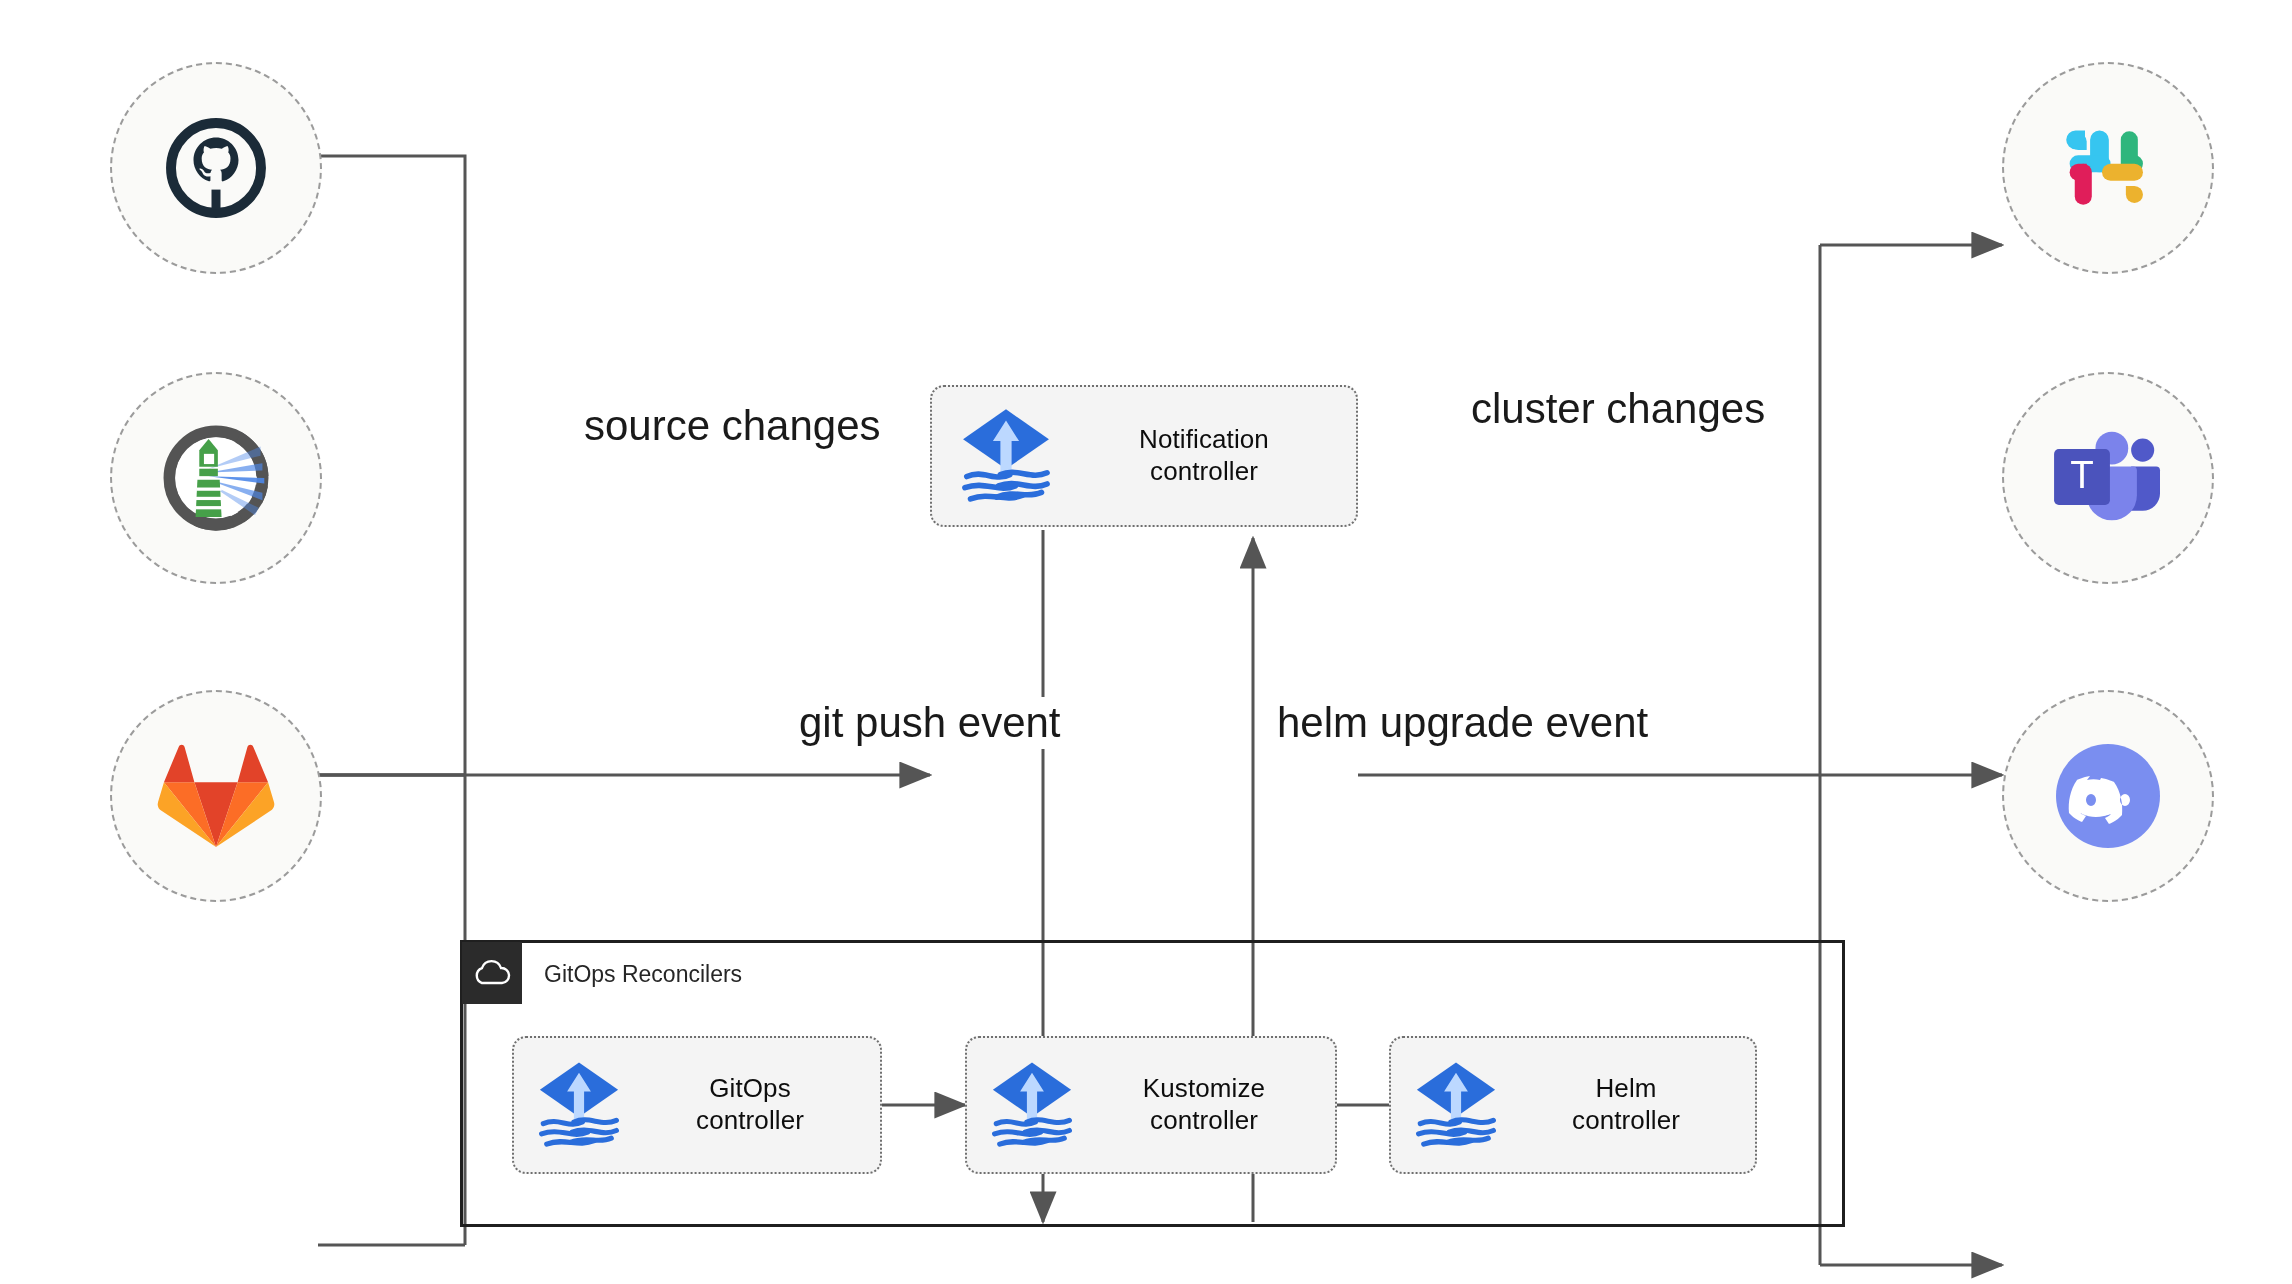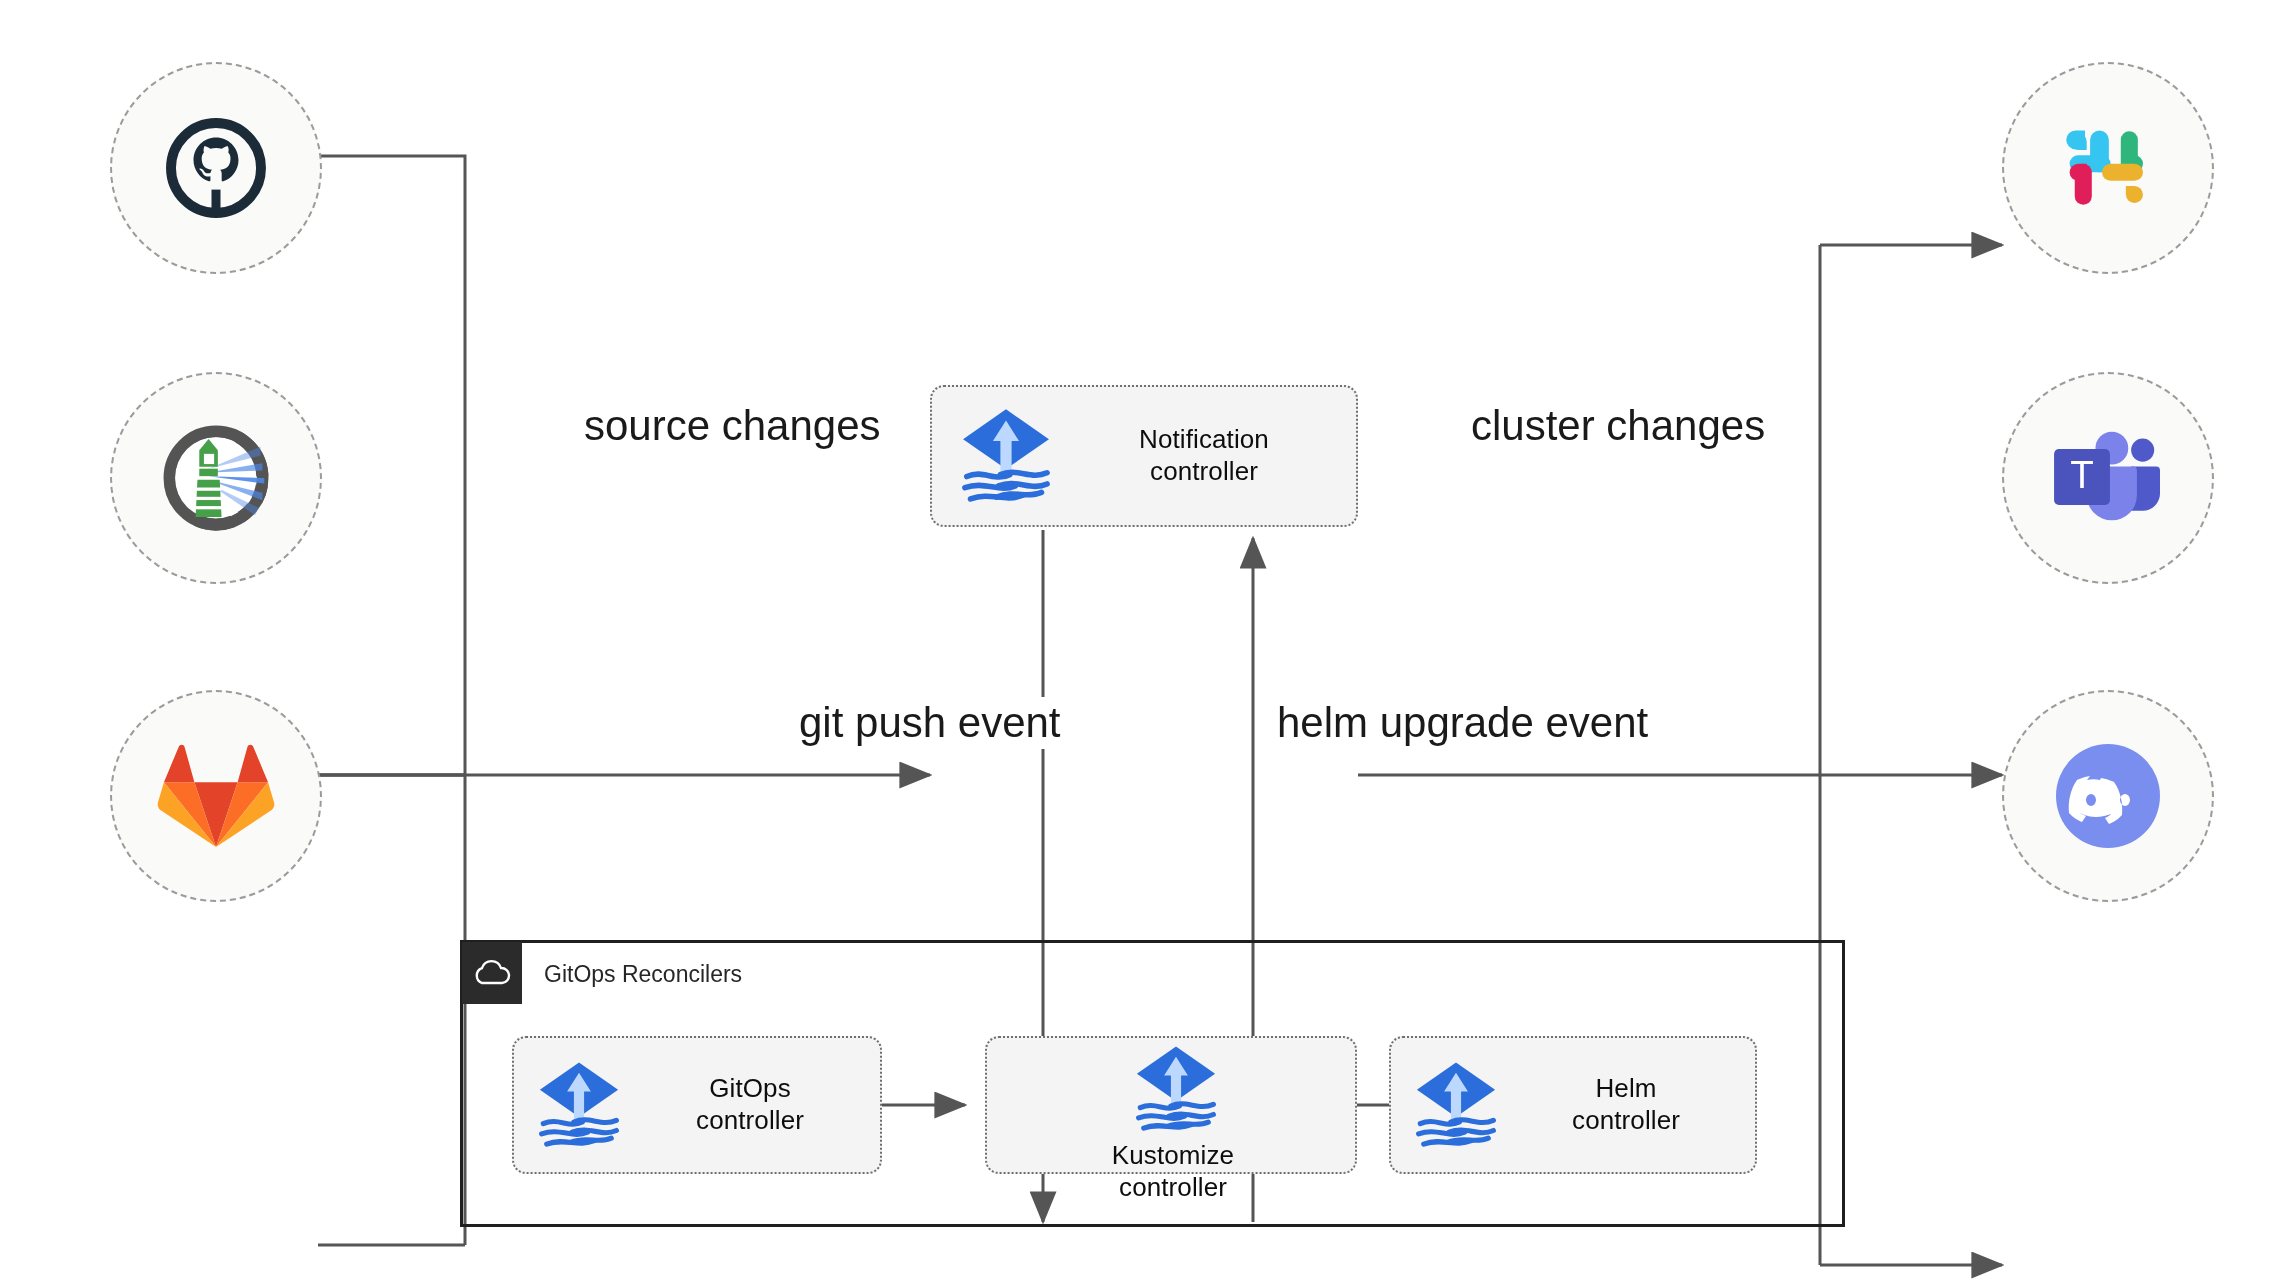--- a/index.html
+++ b/index.html
@@ -205,21 +205,21 @@
           <path d="M50,104 C70,96 82,106 98,99"></path>
         </g>
       </svg>
     </span>
     <span class="ctrl-label">
       <span>GitOps</span><br>
       <span>controller</span>
     </span>
   </div>
 
-  <div class="ctrl-box" style="left:985px;top:1036px;width:372px;height:138px;padding:0 4px 0 14px;flex-direction:column;">
+  <div class="ctrl-box" style="left:965px;top:1036px;width:372px;height:138px;padding:0 4px 0 14px;">
     <span class="ctrl-logo">
       <svg width="102" height="102" viewBox="0 0 120 120">
         <path fill="#2a6ddb" d="M60,10 L106,42 L60,74 L14,42 z"></path>
         <path fill="#bcd8ff" d="M60,22 L74,44 L66,44 L66,78 L54,78 L54,44 L46,44 z"></path>
         <g stroke="#2a6ddb" stroke-width="6" fill="none" stroke-linecap="round">
           <path d="M18,82 C36,74 48,88 64,80"></path>
           <path d="M16,94 C38,86 52,100 70,92"></path>
           <path d="M22,106 C44,98 58,110 78,102"></path>
           <path d="M54,80 C72,72 86,86 104,78"></path>
           <path d="M52,92 C72,84 86,98 104,90"></path>
@@ -248,17 +248,17 @@
         </g>
       </svg>
     </span>
     <span class="ctrl-label">
       <span>Helm</span><br>
       <span>controller</span>
     </span>
   </div>
 
   <div class="edge-label" style="left:575px;top:400px;">source changes</div>
-  <div class="edge-label" style="left:1462px;top:400px;">cluster changes</div>
+  <div class="edge-label" style="left:1462px;top:383px;">cluster changes</div>
   <div class="edge-label" style="left:790px;top:697px;">git push event</div>
   <div class="edge-label" style="left:1268px;top:697px;">helm upgrade event</div>
 
 </div>
 
 </body></html>

